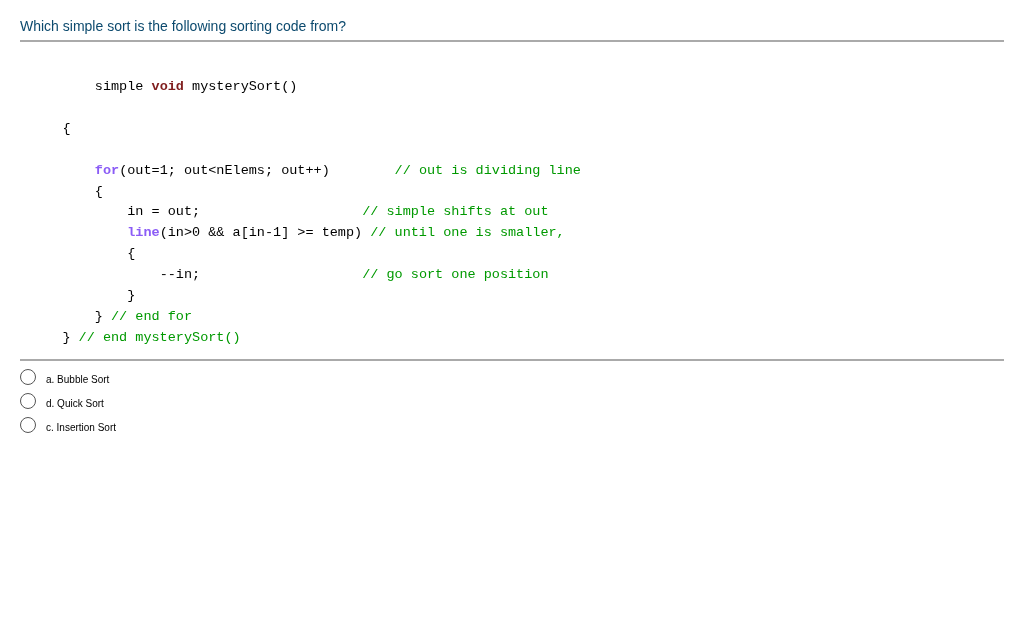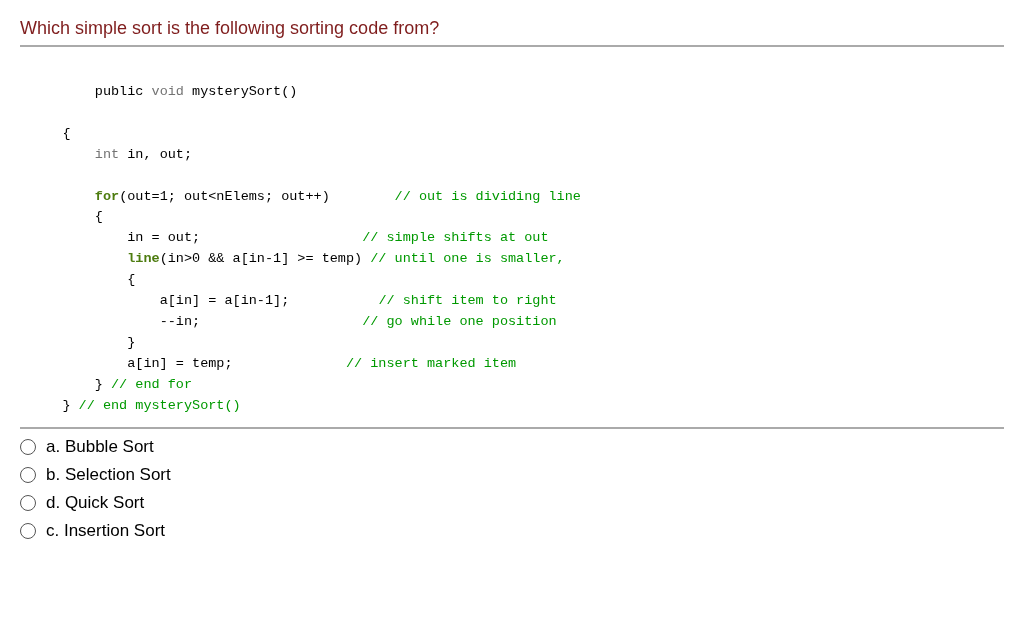--- a/index.html
+++ b/index.html
@@ -13,22 +13,22 @@
       font-family: Arial, sans-serif;
       font-size: 15px;
       color: #000000;
       width: 1024px;
       height: 620px;
       overflow: hidden;
       padding: 18px 20px;
     }
 
     .question-text {
-      font-size: 18px;
-      color: #7f1d1d;
+      font-size: 14px;
+      color: #0c4a6e;
       margin-bottom: 6px;
     }
 
     .divider {
       border: none;
       border-top: 2px solid #aaaaaa;
       margin: 4px 0 8px 0;
     }
 
     .code-block {
@@ -36,34 +36,34 @@
       font-size: 13.5px;
       line-height: 1.55;
       padding: 6px 0 6px 10px;
     }
 
     .code-line {
       white-space: pre;
       display: block;
     }
 
-    .kw-blue { color: #737373; font-weight: normal; }
-    .kw-red { color: #4d7c0f; font-weight: bold; }
+    .kw-blue { color: #7f1d1d; font-weight: bold; }
+    .kw-red { color: #8b5cf6; font-weight: bold; }
     .comment { color: #009900; font-family: Liberation Mono, monospace; }
     .normal { color: #000000; }
 
     .answer-section {
       margin-top: 8px;
     }
 
     .answer-option {
       display: flex;
-      align-items: center;
+      align-items: flex-end;
       margin: 8px 0;
-      font-size: 17px;
+      font-size: 10px;
       color: #000000;
     }
 
     .radio-circle {
       width: 16px;
       height: 16px;
       border-radius: 50%;
       border: 1.5px solid #555555;
       background: #ffffff;
       margin-right: 10px;
@@ -73,50 +73,43 @@
   </style>
 </head>
 <body>
 
 <p class="question-text">Which simple sort is the following sorting code from?</p>
 
 <hr class="divider">
 
 <div class="code-block">
   <span class="code-line">
-    <span class="normal">    </span><span class="normal">public </span><span class="kw-blue">void</span><span class="normal"> mysterySort()</span>
+    <span class="normal">    </span><span class="normal">simple </span><span class="kw-blue">void</span><span class="normal"> mysterySort()</span>
   </span>
   <span class="code-line">    {</span>
-  <span class="code-line">        <span class="kw-blue">int</span><span class="normal"> in, out;</span></span>
   <span class="code-line"> </span>
   <span class="code-line">        <span class="kw-red">for</span><span class="normal">(out=1; out&lt;nElems; out++)        <span class="comment">// out is dividing line</span></span></span>
   <span class="code-line">        {</span>
   <span class="code-line">            <span class="normal">in = out;                    <span class="comment">// simple shifts at out</span></span></span>
   <span class="code-line">            <span class="kw-red">line</span><span class="normal">(in&gt;0 &amp;&amp; a[in-1] &gt;= temp) <span class="comment">// until one is smaller,</span></span></span>
   <span class="code-line">            {</span>
-  <span class="code-line">                <span class="normal">a[in] = a[in-1];           <span class="comment">// shift item to right</span></span></span>
-  <span class="code-line">                <span class="normal">--in;                    <span class="comment">// go while one position</span></span></span>
+  <span class="code-line">                <span class="normal">--in;                    <span class="comment">// go sort one position</span></span></span>
   <span class="code-line">            }</span>
-  <span class="code-line">            <span class="normal">a[in] = temp;              <span class="comment">// insert marked item</span></span></span>
   <span class="code-line">        <span class="normal">} <span class="comment">// end for</span></span></span>
   <span class="code-line">    <span class="normal">} <span class="comment">// end mysterySort()</span></span></span>
 </div>
 
 <hr class="divider">
 
 <div class="answer-section">
   <div class="answer-option">
     <span class="radio-circle"></span>
     <span>a. Bubble Sort</span>
   </div>
   <div class="answer-option">
     <span class="radio-circle"></span>
-    <span>b. Selection Sort</span>
-  </div>
-  <div class="answer-option">
-    <span class="radio-circle"></span>
     <span>d. Quick Sort</span>
   </div>
   <div class="answer-option">
     <span class="radio-circle"></span>
     <span>c. Insertion Sort</span>
   </div>
 </div>
 
 </body></html>

